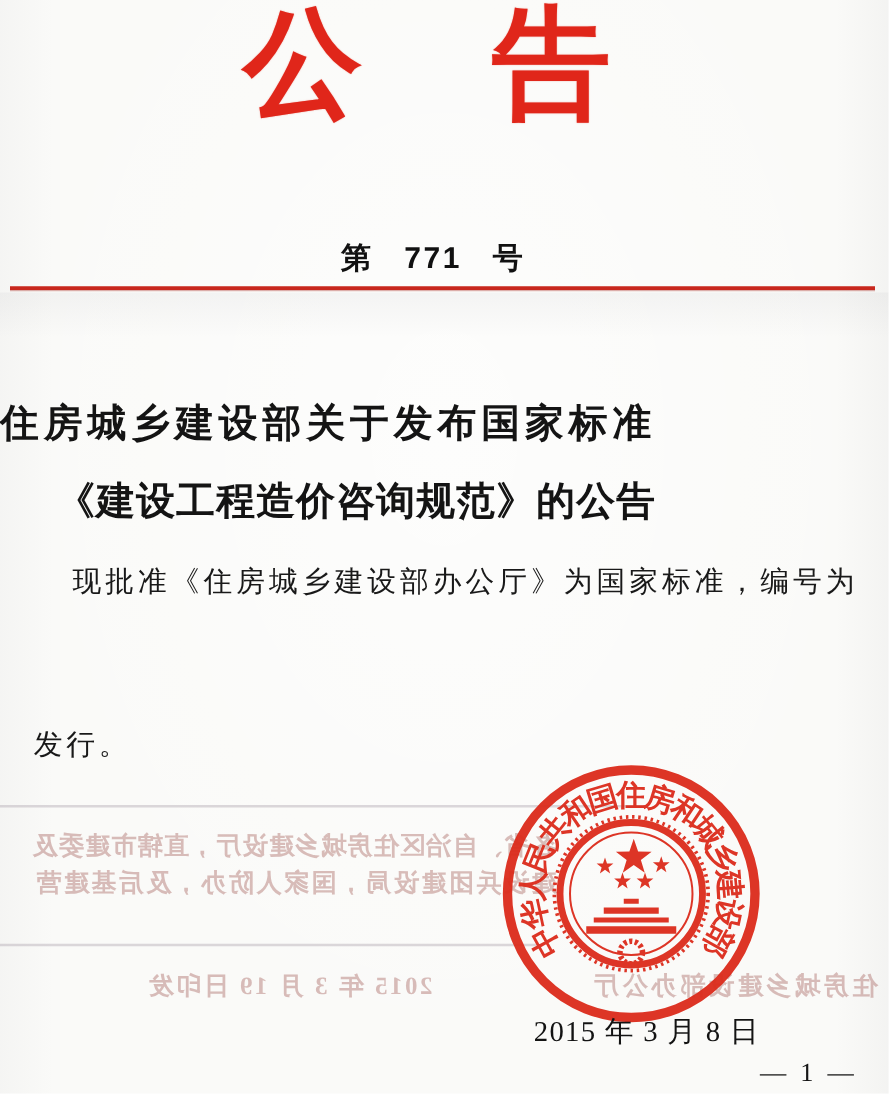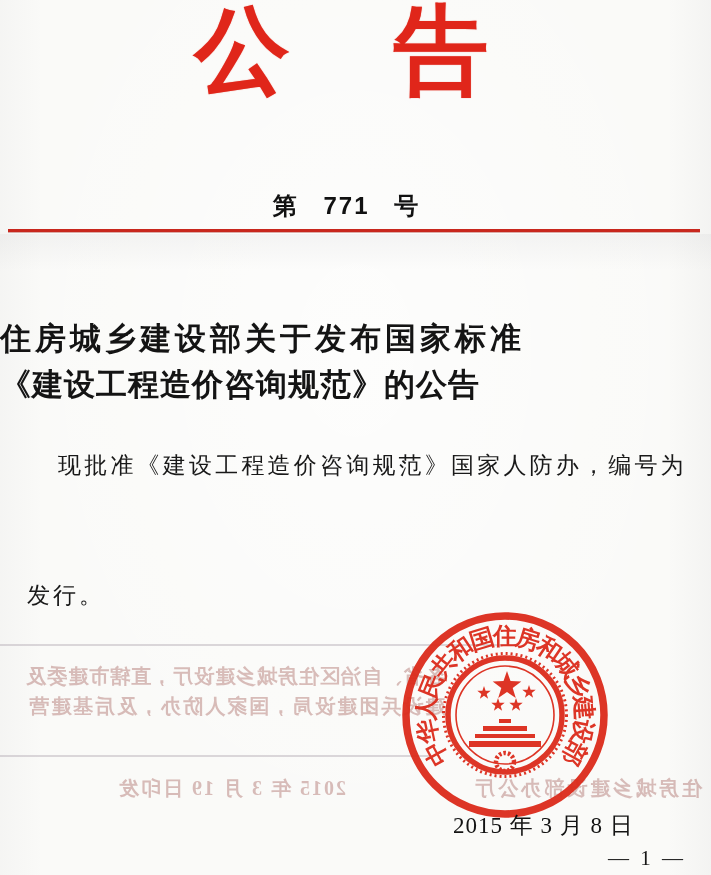--- a/index.html
+++ b/index.html
@@ -70,21 +70,21 @@
   .heading-line {
     position: absolute;
     left: 0; width: 711px;
     text-align: left;
     font-size: 31px;
     font-weight: 700;
     color: #141414;
     z-index: 2;
   }
   .heading-1 { top: 318px; letter-spacing: 4px; }
-  .heading-2 { top: 364px; letter-spacing: 1px; }
+  .heading-2 { top: 380px; letter-spacing: 1px; padding-left: 45px; }
 
   
   .body-line {
     position: absolute;
     font-size: 23px;
     font-weight: 500;
     color: #191919;
     white-space: nowrap;
     z-index: 2;
   }
@@ -139,21 +139,21 @@
     top: 761px; left: 433px;
     font-size: 25px;
     font-weight: 500;
     color: #111;
     letter-spacing: 2.5px;
     white-space: nowrap;
     z-index: 4;
   }
   .issue-date {
     position: absolute;
-    top: 810px; left: 453px;
+    top: 810px; left: 427px;
     font-size: 23px;
     font-weight: 500;
     color: #131313;
     letter-spacing: 1px;
     white-space: nowrap;
     z-index: 4;
   }
 
   
   .page-number {
@@ -178,21 +178,21 @@
   </div>
 
   <div class="doc-number">第 771 号</div>
 
   <div class="red-rule"></div>
   <div class="rule-shadow-band"></div>
 
   <div class="heading-line heading-1">住房城乡建设部关于发布国家标准</div>
   <div class="heading-line heading-2">《建设工程造价咨询规范》的公告</div>
 
-  <div class="body-line p1-l1">现批准《建设工程造价咨询规范》国家人防办，编号为</div>
+  <div class="body-line p1-l1">现批准《住房城乡建设部办公厅》为国家标准，编号为</div>
   <div class="body-line p2-l2">发行。</div>
 
   <div class="bleed-rule bleed-rule-1"></div>
   <div class="bleed-rule bleed-rule-2"></div>
   <div class="bleed bleed-line1">各省、自治区住房城乡建设厅，直辖市建委及</div>
   <div class="bleed bleed-line2">建设兵团建设局，国家人防办，及后基建营</div>
   <div class="bleed bleed-date">2015 年 3 月 19 日印发</div>
   <div class="bleed bleed-office">住房城乡建设部办公厅</div>
 
   <div class="seal">

